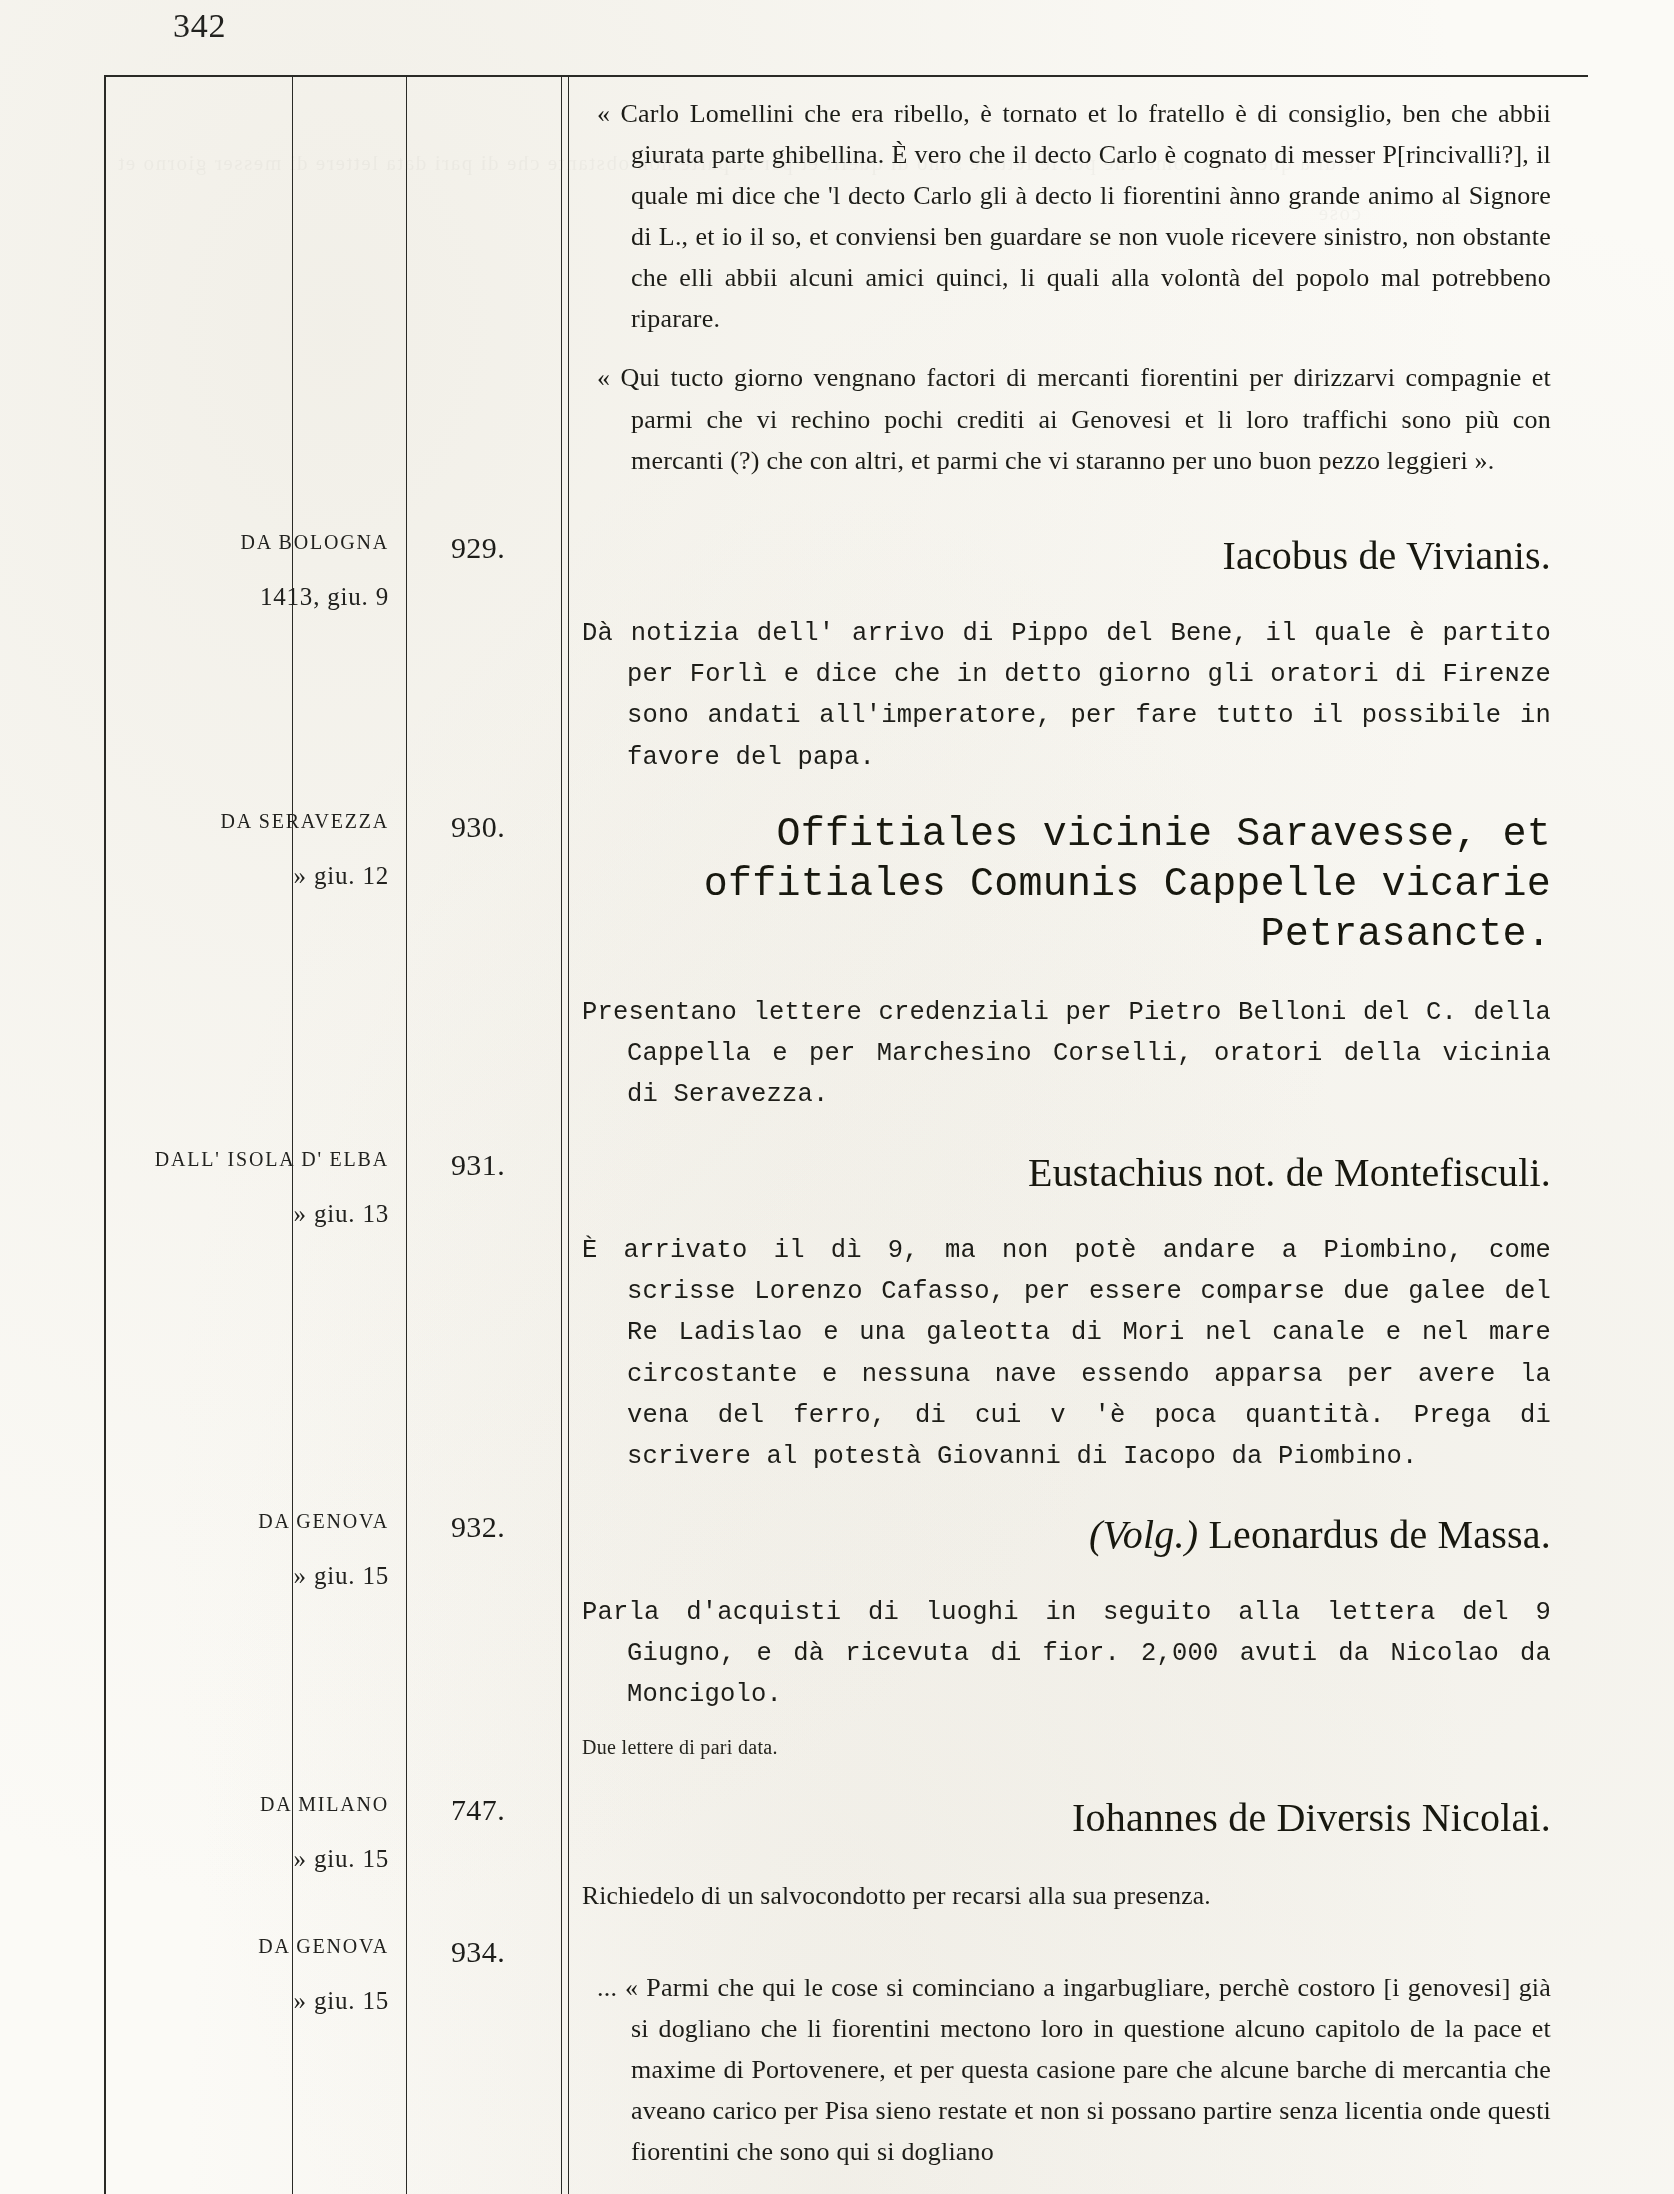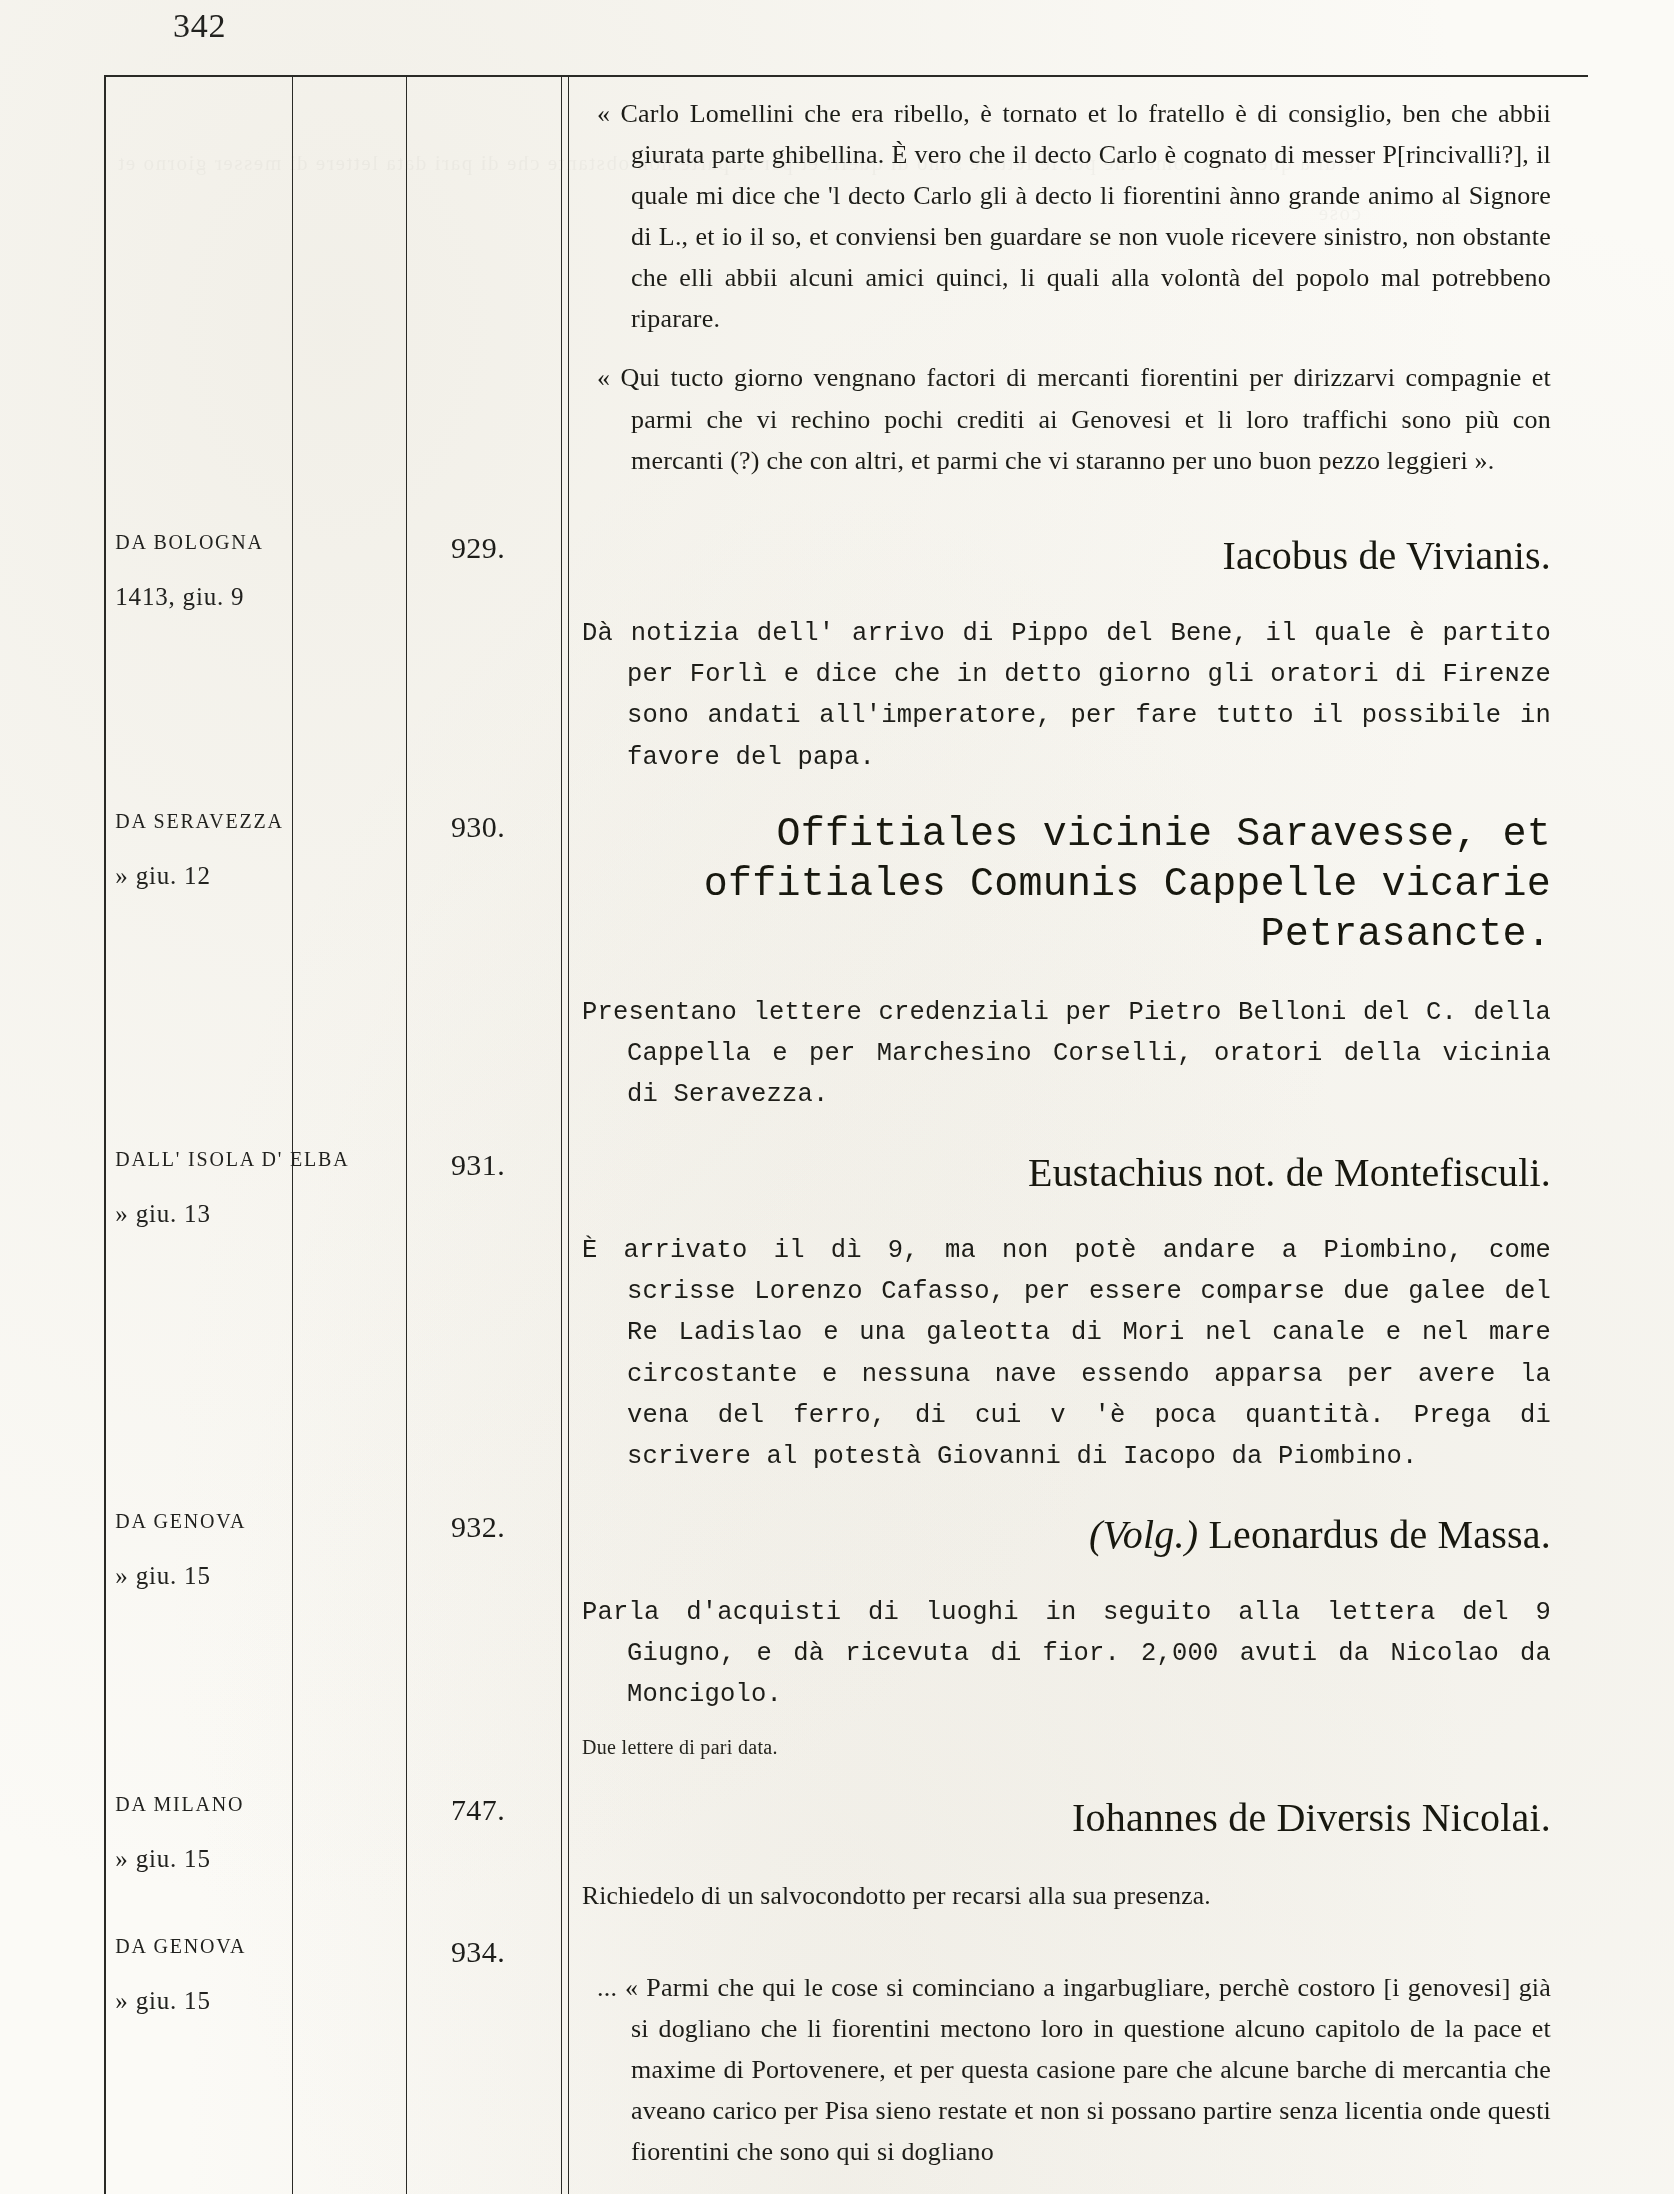--- a/index.html
+++ b/index.html
@@ -86,21 +86,21 @@
   .row {
     display: flex;
     align-items: flex-start;
   }
   .col-head {
     width: 293px;
     flex: 0 0 293px;
     box-sizing: border-box;
     padding-left: 11.3px;
     padding-right: 8px;
-    text-align: left;
+    text-align: right;
   }
   .col-num {
     width: 162px;
     flex: 0 0 162px;
     box-sizing: border-box;
     text-align: center;
   }
   .col-body {
     flex: 1 1 auto;
     box-sizing: border-box;

